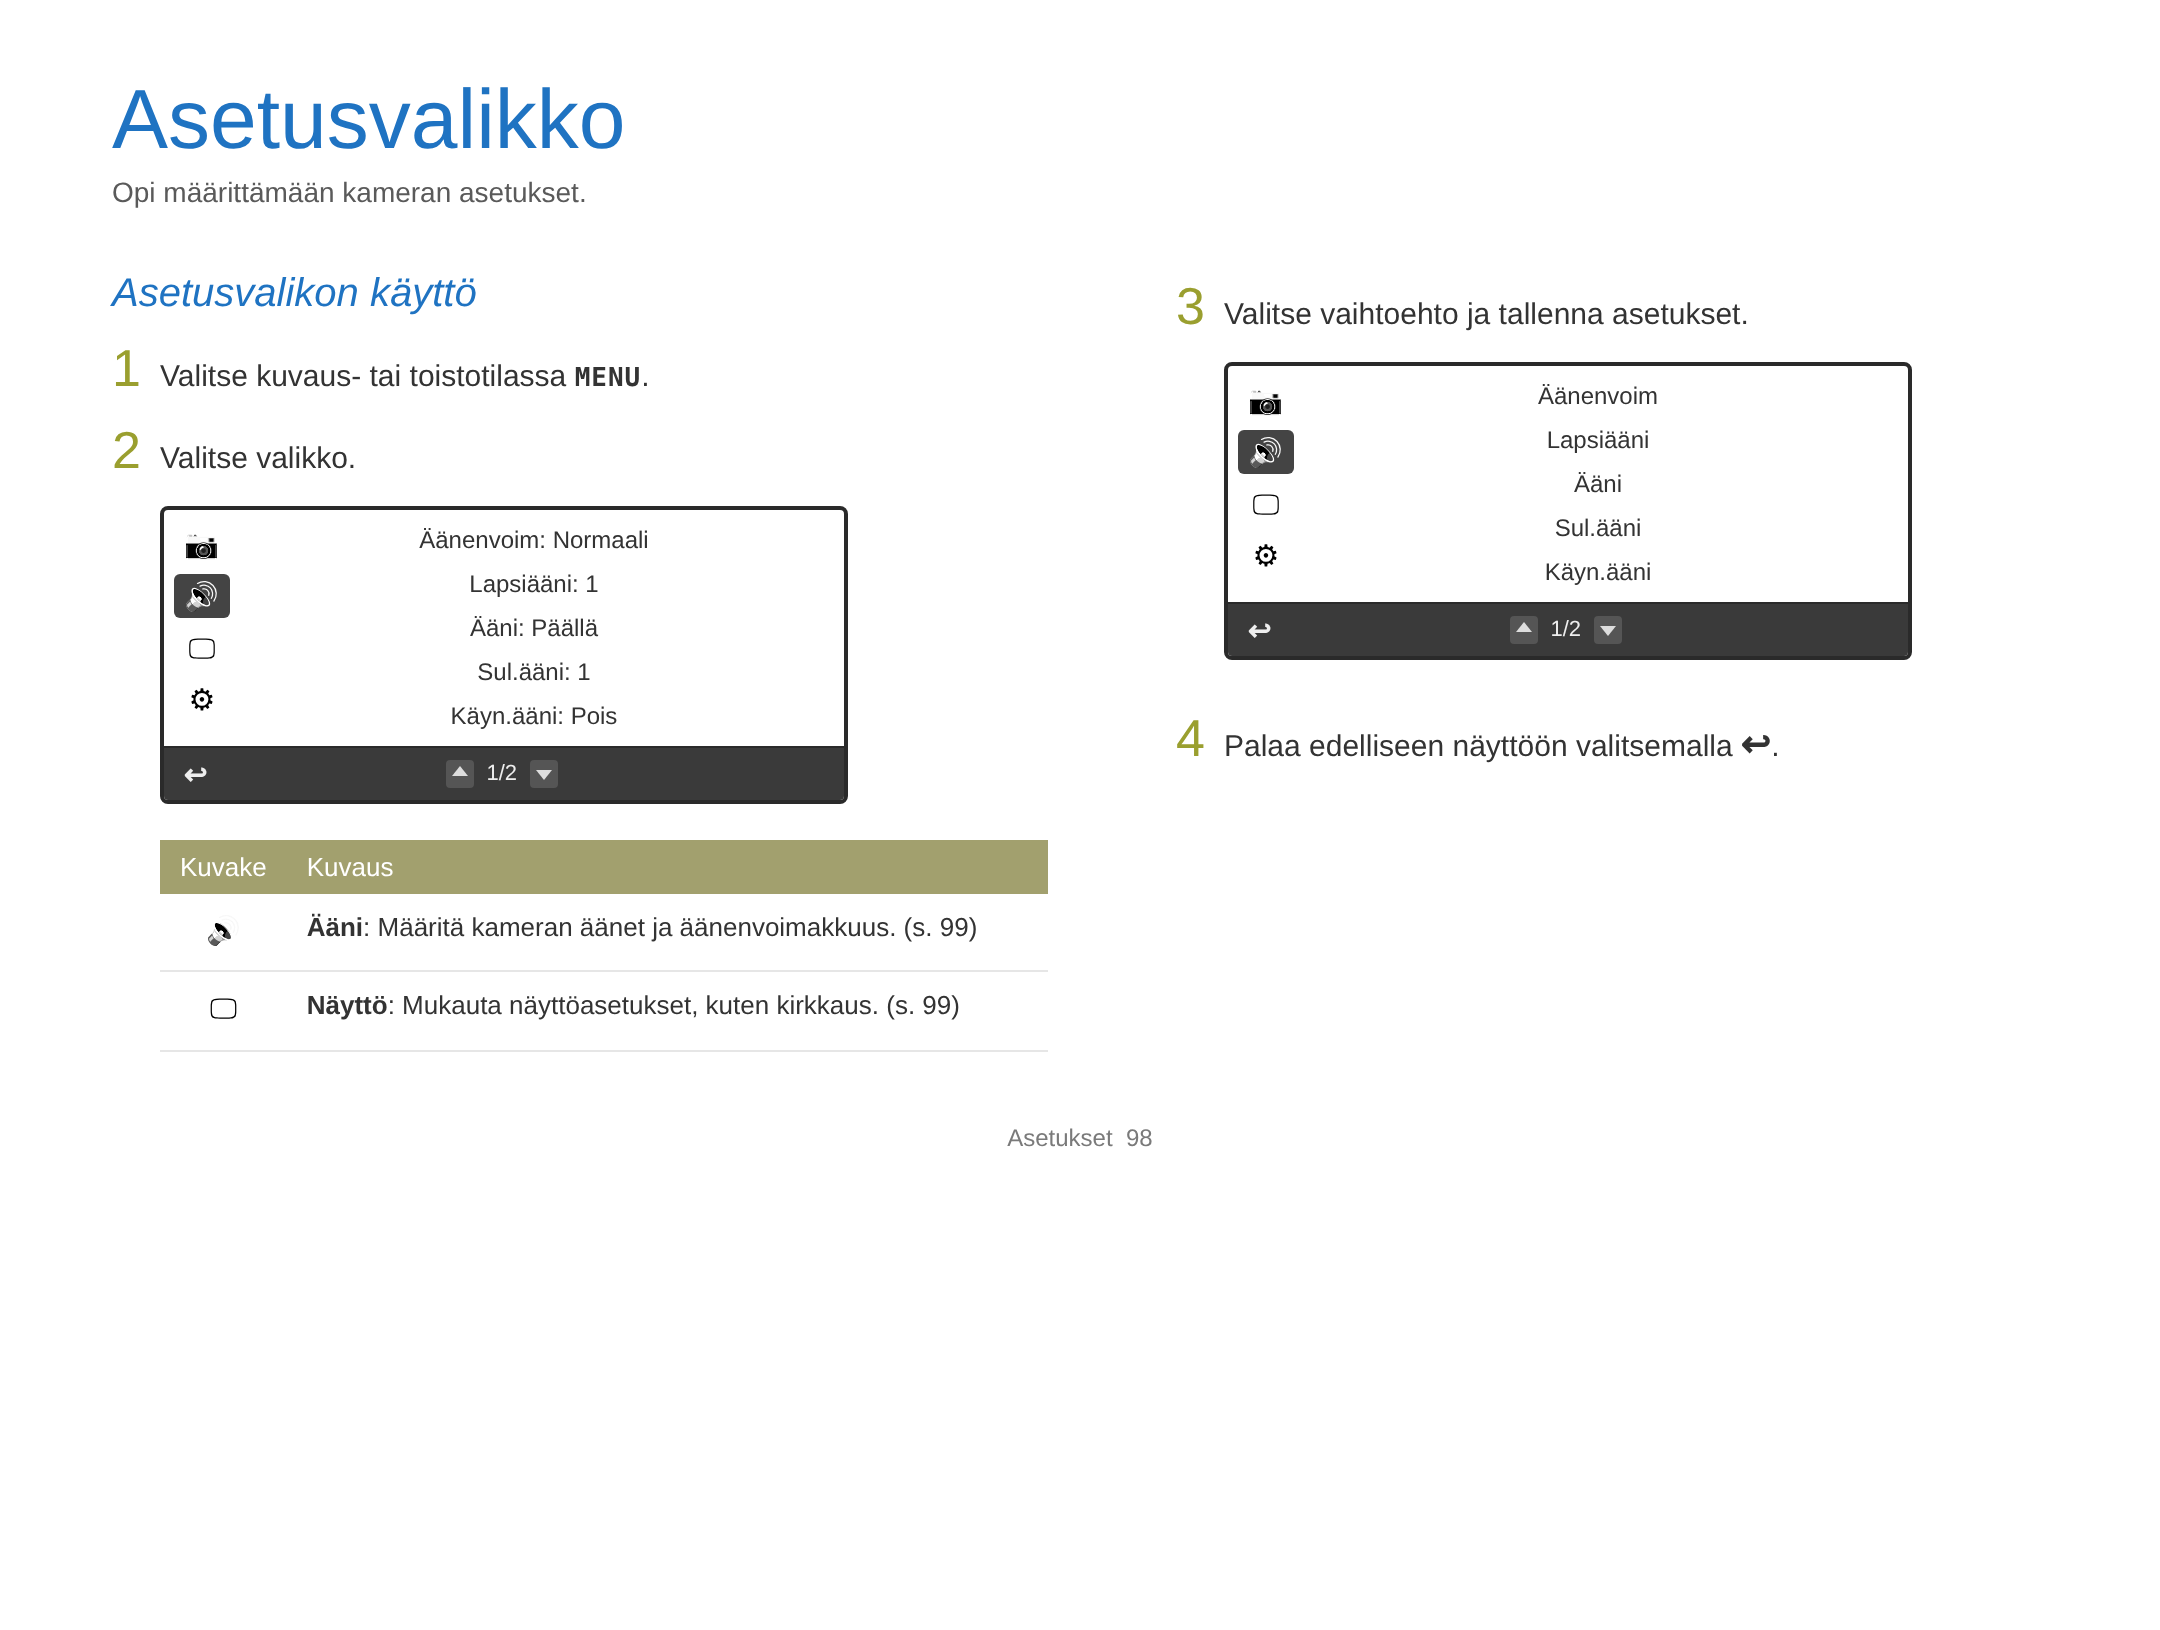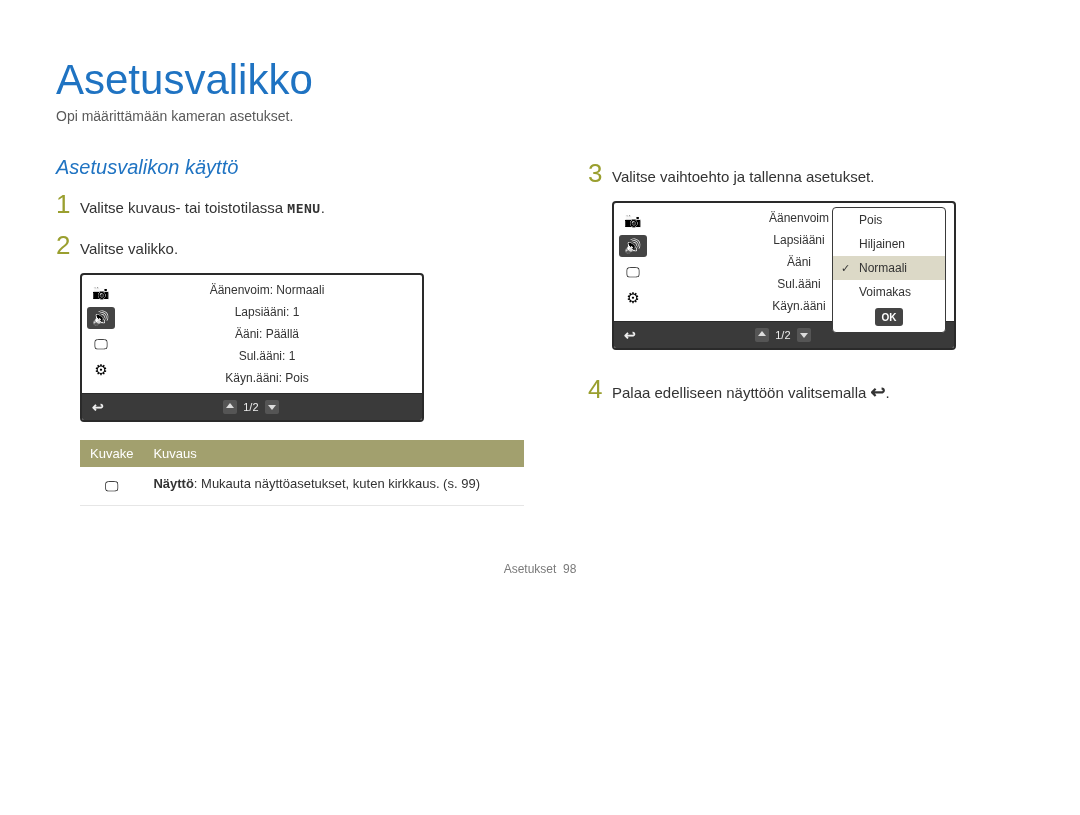--- a/index.html
+++ b/index.html
@@ -6,21 +6,21 @@
     margin: 0;
     background: #fff;
     font-family: Arial, Helvetica, sans-serif;
     color: #333;
     font-size: 14px;
   }
   .page {
     width: 1080px;
     height: 596px;
     box-sizing: border-box;
-    padding: 56px 56px 20px 56px;
+    padding: 36px 56px 20px 56px;
     position: relative;
   }
   h1.title {
     margin: 0 0 4px 0;
     font-size: 42px;
     font-weight: 400;
     color: #1f73c2;
     letter-spacing: 0px;
   }
   .subtitle {
@@ -318,20 +318,24 @@
 
       <table class="icontable">
         <thead>
           <tr>
             <th>Kuvake</th>
             <th>Kuvaus</th>
           </tr>
         </thead>
         <tbody>
           <tr>
+            <td class="iconcell"><span class="ico-sound"></span></td>
+            <td><span class="bold">Ääni</span><span>: Määritä kameran äänet ja äänenvoimakkuus. (s. 99)</span></td>
+          </tr>
+          <tr>
             <td class="iconcell"><span class="ico-display"></span></td>
             <td><span class="bold">Näyttö</span><span>: Mukauta näyttöasetukset, kuten kirkkaus. (s. 99)</span></td>
           </tr>
         </tbody>
       </table>
     </div>
 
     <div class="col">
 
       <div class="step-line" style="margin-top:2px;">
@@ -373,35 +377,20 @@
         <div class="cam-footer">
           <span class="backbtn">↩</span>
           <span class="pagectl">
             <span class="chev up"></span>
             <span>1/2</span>
             <span class="chev down"></span>
           </span>
           <span style="width:14px"></span>
         </div>
 
-        <div class="options-panel">
-          <div class="opt nocheck">
-              <span>Pois</span>
-            </div>
-          <div class="opt nocheck">
-              <span>Hiljainen</span>
-            </div>
-          <div class="opt sel checkmark">
-              <span>Normaali</span>
-            </div>
-          <div class="opt nocheck">
-              <span>Voimakas</span>
-            </div>
-          <div class="okbtn">OK</div>
-        </div>
       </div>
 
       <div class="step-line" style="margin-top:24px;">
         <span class="step-num">4</span>
         <span class="step-text">
           <span>Palaa edelliseen näyttöön valitsemalla </span><span class="back-arrow-glyph">↩</span><span>.</span>
         </span>
       </div>
 
     </div>

